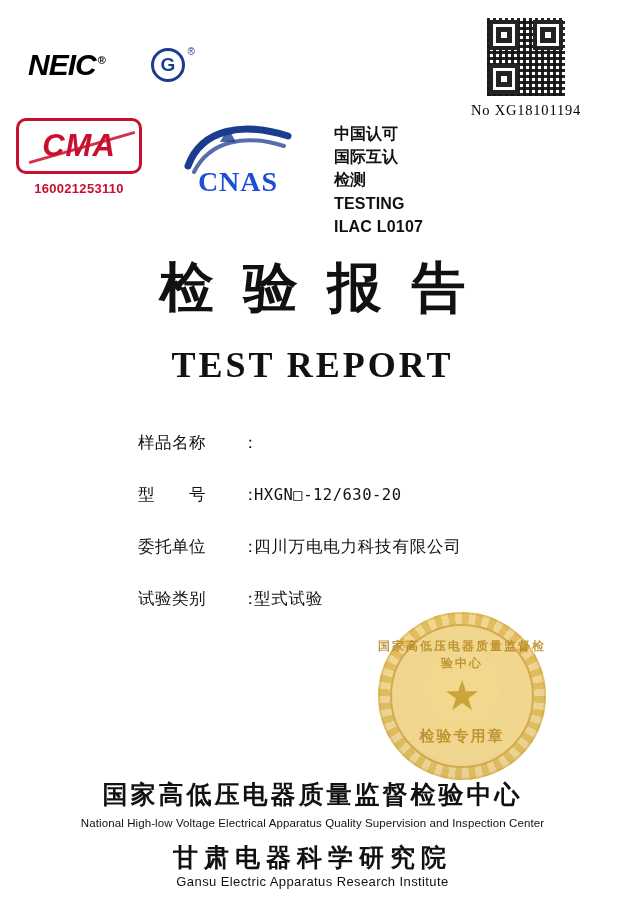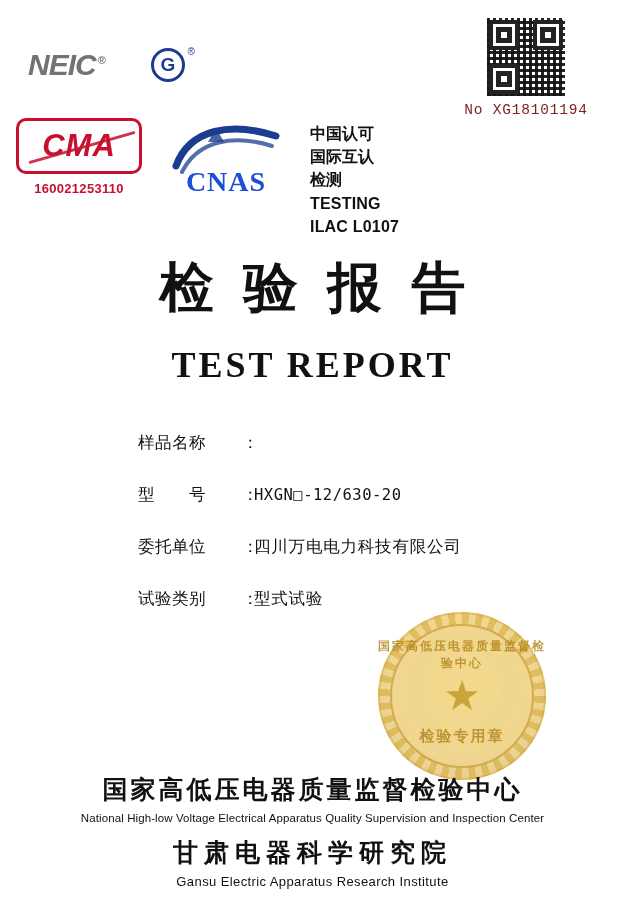--- a/index.html
+++ b/index.html
@@ -48,42 +48,42 @@
   .qr-finder-bl {
     position: absolute;
     bottom: 2px; left: 2px;
     width: 22px; height: 22px;
     border: 4px solid #111;
     background: #fff;
     box-shadow: inset 0 0 0 3px #fff, inset 0 0 0 8px #111;
   }
   .report-no {
     margin-top: 6px;
-    font-family: Liberation Mono, monospace;
+    font-family: Liberation Serif, serif;
     font-size: 14.5px;
     letter-spacing: .8px;
-    color: #7f1d1d;
+    color: #000000;
     white-space: nowrap;
   }
 
   
   .logo-row-1 {
     position: absolute;
     top: 48px;
     left: 28px;
     display: flex;
     align-items: center;
     gap: 46px;
   }
   .neic {
     font-family: "Liberation Sans", sans-serif;
     font-weight: 700;
     font-style: italic;
     font-size: 30px;
-    color: #737373;
+    color: #000000;
     letter-spacing: -1px;
     position: relative;
   }
   .neic .reg {
     font-size: 11px;
     font-style: normal;
     vertical-align: super;
     margin-left: 2px;
   }
   .cqc-mark {
@@ -114,21 +114,21 @@
   
   .logo-row-2 {
     position: absolute;
     top: 118px;
     left: 16px;
     width: 594px;
     height: 108px;
     display: flex;
     align-items: flex-start;
     justify-content: flex-start;
-    gap: 18px;
+    gap: 30px;
   }
 
   
   .cma {
     width: 126px;
     text-align: center;
   }
   .cma-box {
     border: 3.5px solid #c8102e;
     border-radius: 10px;
@@ -434,21 +434,20 @@
   }
   .footer .org-cn-2 {
     margin-top: 12px;
     font-family: "DejaVu Serif", serif;
     font-weight: 700;
     font-size: 25px;
     letter-spacing: 6px;
     color: #111;
   }
   .footer .org-en-2 {
-    margin-top: 5px;
     font-family: "Liberation Sans", sans-serif;
     font-size: 13px;
     letter-spacing: .4px;
     color: #111;
   }
 </style>
 </head>
 <body>
 
 <div class="qr-block">

